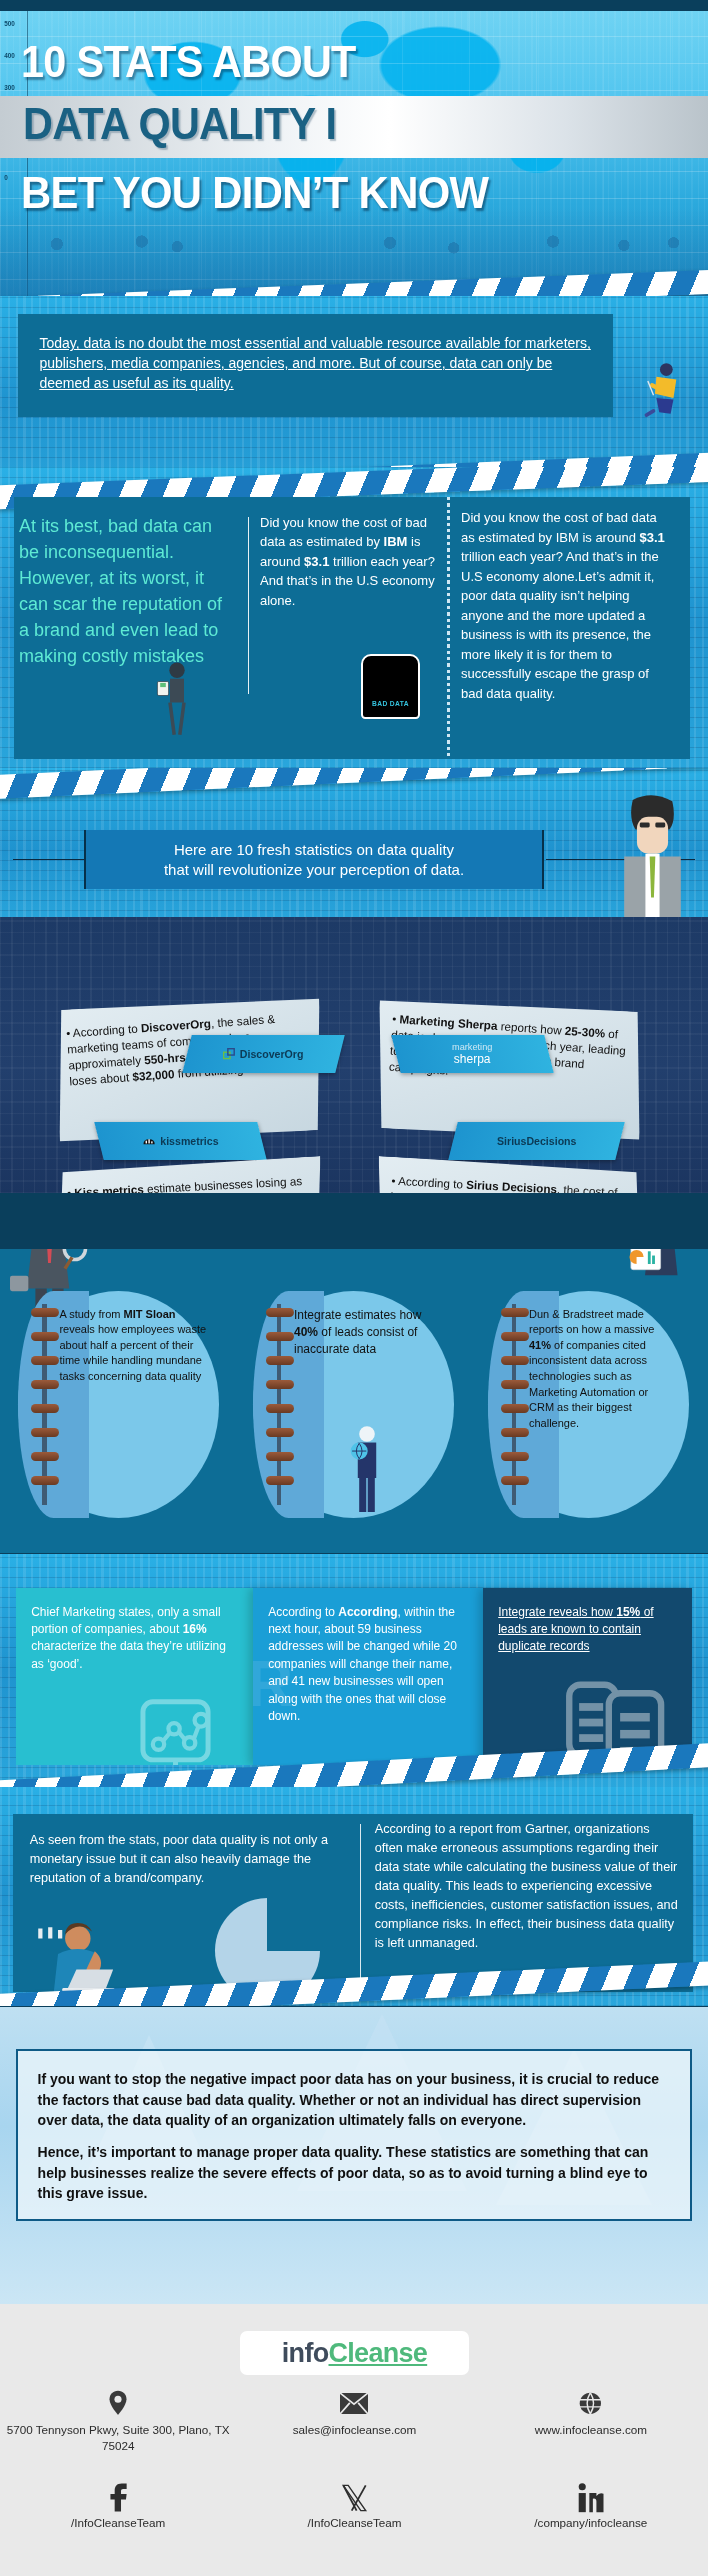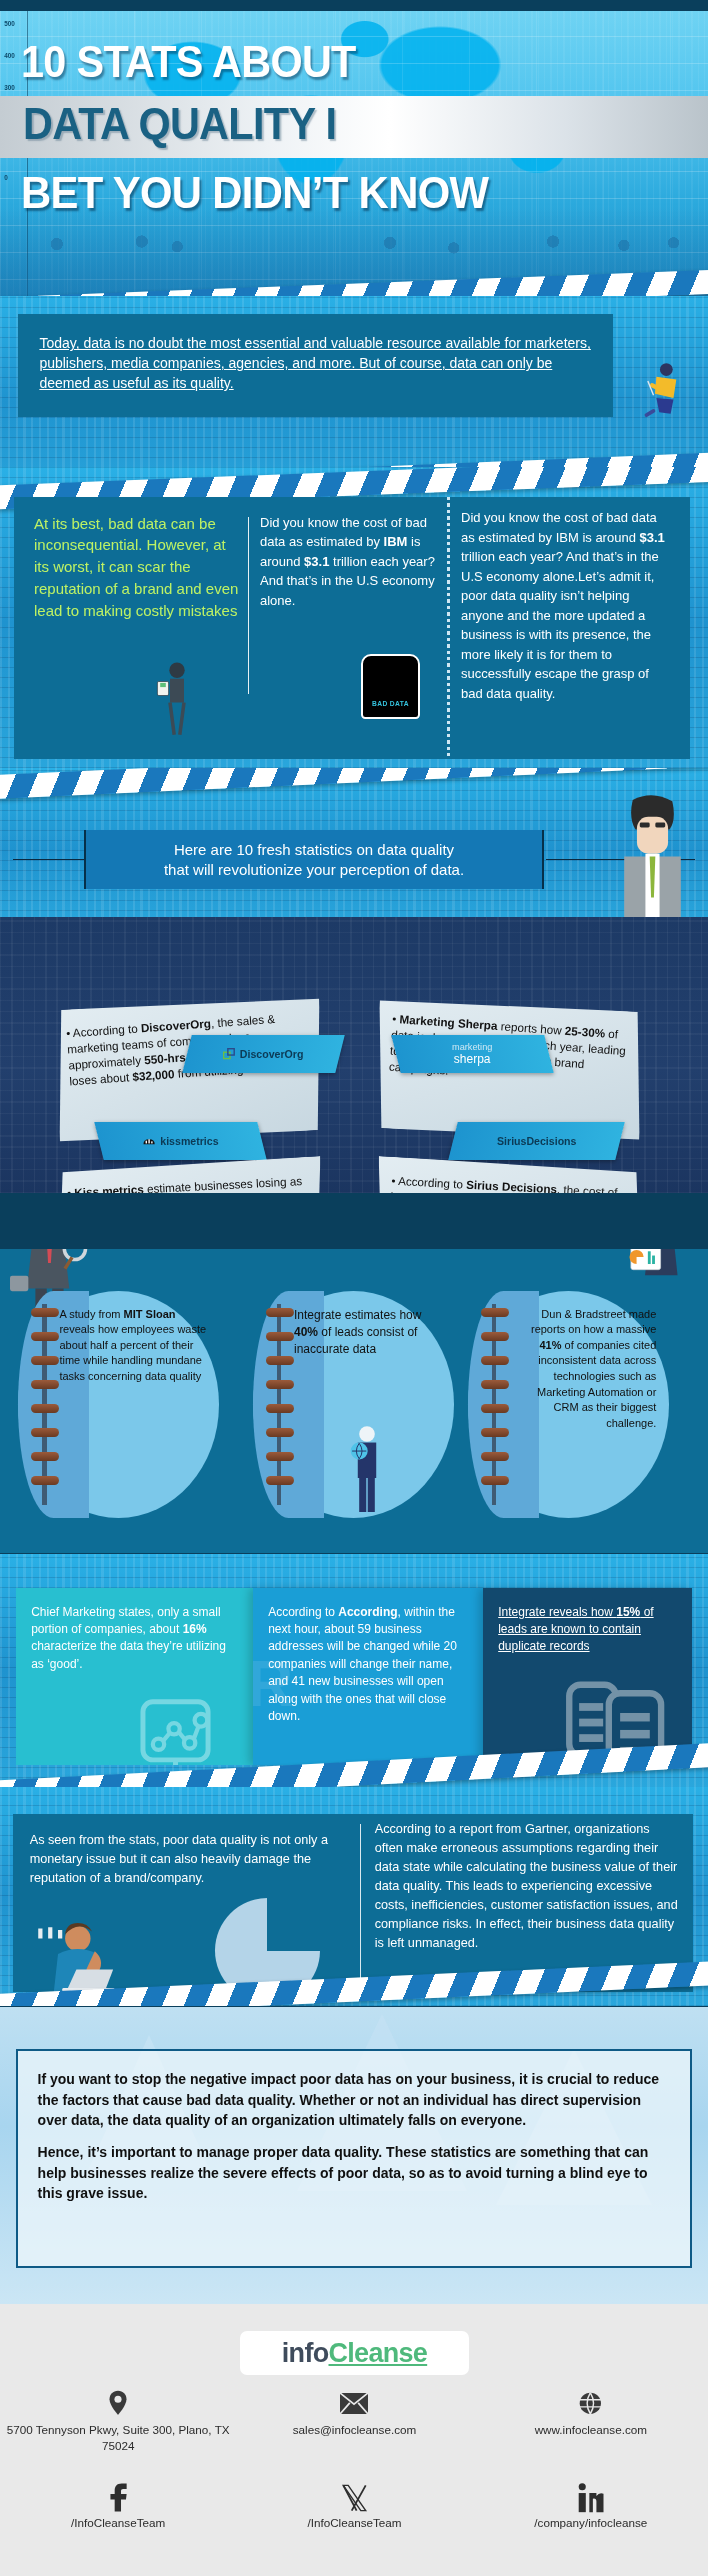--- a/index.html
+++ b/index.html
@@ -80,21 +80,21 @@
 
   
   .sec-intro { position:absolute; left:0; top:296px; width:709px; height:212px; overflow:hidden; }
   .intro-box { position:absolute; left:18.4px; top:18.4px; width:595px; height:103px;
     background:#0d6d96; padding:20px 21px; color:#fff; font-size:14px; line-height:1.42;text-decoration:underline; }
   .runner { position:absolute; right:17px; top:65px; width:57px; height:57px; }
 
   
   .sec-three { position:absolute; left:0; top:467px; width:709px; height:311px; overflow:hidden; }
   .three-box { position:absolute; left:14px; top:30px; width:676px; height:262px; background:#0d6d96; }
-  .col-a { position:absolute; left:20px; top:15.6px; width:205px; color:#bef264; font-size:15px; line-height:1.45; }
+  .col-a { position:absolute; left:5px; top:15.6px; width:205px; color:#5eead4; font-size:18px; line-height:1.45; }
   .vline1 { position:absolute; left:234px; top:20px; width:1.4px; height:177px; background:rgba(255,255,255,.9); }
   .col-b { position:absolute; left:246px; top:15.6px; width:181px; color:#fff; font-size:13px; line-height:1.5; }
   .chainline { position:absolute; left:433px; top:0; width:2.8px; height:262px;
     background:repeating-linear-gradient(180deg,#cfe7f3 0 3.5px, transparent 3.5px 6.4px); }
   .col-c { position:absolute; left:447px; top:11.3px; width:212px; color:#fff; font-size:13px; line-height:1.5; }
   .weight { position:absolute; left:347px; top:157px; width:59px; height:65px; background:#000;
     border-radius:10px 10px 4.2px 4.2px; border:2.1px solid #fff; }
   .weight span { position:absolute; bottom:10px; left:0; width:100%; text-align:center;
     color:#36c5df; font-size:6.7px; font-weight:bold; letter-spacing:0.4px; }
   .stick-person { position:absolute; left:142px; top:163px; width:42px; height:78px; }
@@ -153,21 +153,21 @@
   .pie { position:absolute; left:202px; top:84px; width:105px; height:105px; border-radius:50%;
     background:conic-gradient(from 0deg, #b4d4e8 0deg 90deg, #b4d4e8 90deg 360deg); }
   .pie .notch { position:absolute; left:50%; top:0; width:50%; height:50%;
     background:#0d6d96; }
   .desk-person { position:absolute; left:21px; top:106px; width:106px; height:85px; }
 
   
   .sec-concl { position:absolute; left:0; top:2007px; width:709px; height:297px; overflow:hidden;
     background:linear-gradient(180deg,#bfe0f2 0%,#a8d5ef 40%,#cbe6f5 100%); }
   .tri { position:absolute; border-style:solid; border-color:transparent; opacity:.35; }
-  .white-box { position:absolute; left:15.6px; top:42px; width:676px; height:219px;
+  .white-box { position:absolute; left:15.6px; top:42px; width:676px; height:172px;
     background:rgba(238,246,251,.72); border:2.1px solid #0e5a86; padding:18.4px 20px; }
   .white-box p { color:#101010; font-size:14px; line-height:1.45; font-weight:bold; }
   .white-box p + p { margin-top:12px; }
 
   
   .footer { position:absolute; left:0; top:2304px; width:709px; height:272px; background:#e9e9e9; }
   .logo-pill { position:absolute; left:240px; top:27px; width:229px; height:44px; background:#fff;
     border-radius:7px; display:flex; align-items:center; justify-content:center; }
   .logo-txt { font-size:27px; font-weight:bold; letter-spacing:-0.7px; }
   .logo-txt .a { color:#3f4c5c; }
@@ -386,21 +386,21 @@
       </div>
       <svg style="position:absolute; left:92px; bottom:2.8px; width:44px; height:91px;" viewBox="0 0 62 128">
         <circle cx="31" cy="14" r="11" fill="#eef4f8"></circle>
         <path d="M18 26 h26 v50 h-26 z" fill="#24356a"></path>
         <path d="M20 76 h10 v48 h-10 z M32 76 h10 v48 h-10 z" fill="#24356a"></path>
         <circle cx="20" cy="38" r="12" fill="#4fc3e8"></circle>
         <path d="M10 38 h20 M20 27 q8 11 0 22 M20 27 q-8 11 0 22" stroke="#24356a" stroke-width="1.4" fill="none"></path>
       </svg>
     </div>
 
-    <div class="circ" style="left:468px;text-align:right;">
+    <div class="circ" style="left:488px;">
       <div class="spine"></div>
       <div class="rings">
         <div class="ring" style="top:0"></div>
           <div class="ring" style="top:24px"></div>
         <div class="ring" style="top:48px"></div>
           <div class="ring" style="top:72px"></div>
         <div class="ring" style="top:96px"></div>
           <div class="ring" style="top:120px"></div>
         <div class="ring" style="top:144px"></div>
           <div class="ring" style="top:168px"></div>

